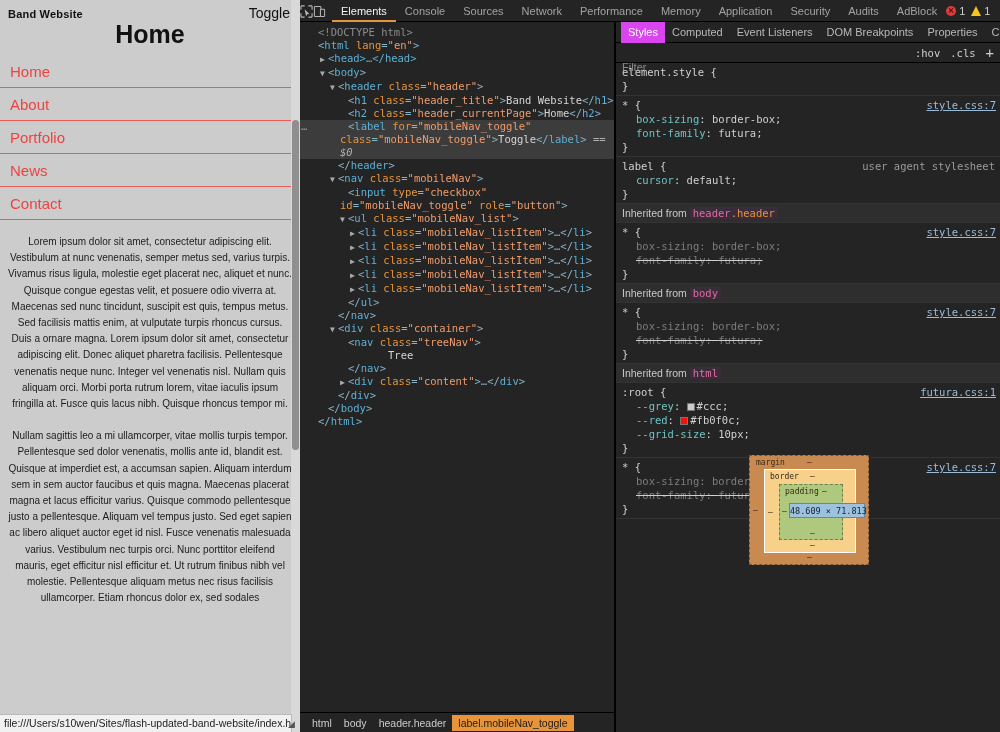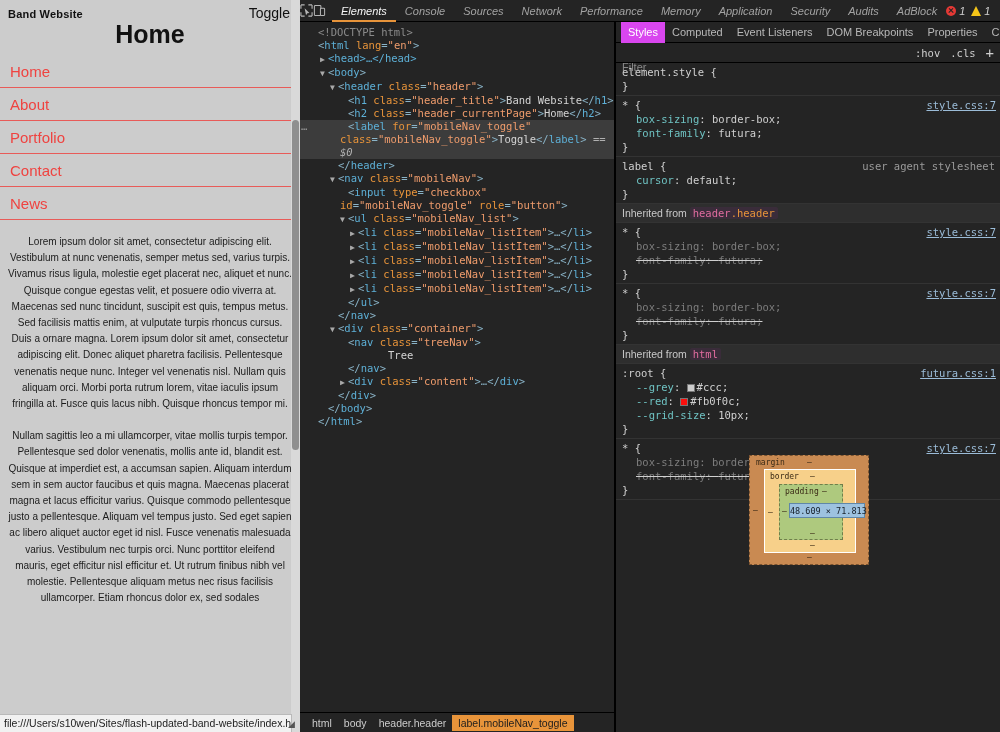--- a/index.html
+++ b/index.html
@@ -87,26 +87,25 @@
 
   
   #devtools {
     position: absolute; left: 300px; top: 0;
     width: 700px; height: 732px;
     background: #242424;
     color: #d0d0d0;
     font-size: 11px;
   }
   .dt-toolbar {
-    display: flex; align-items: center;
+    display: flex; align-items: flex-start;
     height: 22px;
     background: #242424;
     border-bottom: 1px solid #000;
     position: relative;
-    font-style: italic;
   }
   .dt-icon-btn {
     width: 24px; height: 22px;
     display: flex; align-items: center; justify-content: center;
     cursor: pointer;
   }
   .dt-sep {
     width: 1px; height: 14px; background: #3d3d3d; margin: 0 3px;
   }
   .dt-tabs { display: flex; align-items: center; height: 22px; }
@@ -354,24 +353,24 @@
         <li>
             <a href="#">Home</a>
           </li>
         <li>
             <a href="#">About</a>
           </li>
         <li>
             <a href="#">Portfolio</a>
           </li>
         <li>
-            <a href="#">Contact</a>
+            <a href="#">News</a>
           </li>
         <li>
-            <a href="#">News</a>
+            <a href="#">Contact</a>
           </li>
       </ul>
     </nav>
 
     <div class="pg-content">
       <p>Lorem ipsum dolor sit amet, consectetur adipiscing elit. Vestibulum at nunc venenatis, semper metus sed, varius turpis. Vivamus risus ligula, molestie eget placerat nec, aliquet et nunc. Quisque congue egestas velit, et posuere odio viverra at. Maecenas sed nunc tincidunt, suscipit est quis, tempus metus. Sed facilisis mattis enim, at vulputate turpis rhoncus cursus. Duis a ornare magna. Lorem ipsum dolor sit amet, consectetur adipiscing elit. Donec aliquet pharetra facilisis. Pellentesque venenatis neque nunc. Integer vel venenatis nisl. Nullam quis aliquam orci. Morbi porta rutrum lorem, vitae iaculis ipsum fringilla at. Fusce quis lacus nibh. Quisque rhoncus tempor mi.</p>
       <p>Nullam sagittis leo a mi ullamcorper, vitae mollis turpis tempor. Pellentesque sed dolor venenatis, mollis ante id, blandit est. Quisque at imperdiet est, a accumsan sapien. Aliquam interdum sem in sem auctor faucibus et quis magna. Maecenas placerat magna et lacus efficitur varius. Quisque commodo pellentesque justo a pellentesque. Aliquam vel tempus justo. Sed eget sapien ac libero aliquet auctor eget id nisl. Fusce venenatis malesuada varius. Vestibulum nec turpis orci. Nunc porttitor eleifend mauris, eget efficitur nisl efficitur et. Ut rutrum finibus nibh vel molestie. Pellentesque aliquam metus nec risus facilisis ullamcorper. Etiam rhoncus dolor ex, sed sodales</p>
     </div>
 
     <div class="pg-scrollbar">
@@ -501,20 +500,21 @@
               <div class="decl"><span class="prop">cursor</span><span class="propval">: </span><span class="propval">default;</span></div>
               <div>}</div>
             </div>
             <div class="inherit-bar">Inherited from <span class="inh-tag">header<span class="cls">.header</span></span></div>
             <div class="rule">
               <div class="rule-head"><span class="sel-name">* {</span><span class="src-link">style.css:7</span></div>
               <div class="decl dim"><span class="prop">box-sizing</span><span class="propval">: </span><span class="propval">border-box;</span></div>
               <div class="decl struck"><span class="prop">font-family</span><span class="propval">: </span><span class="propval">futura;</span></div>
               <div>}</div>
             </div>
+            <div class="inherit-bar">Inherited from <span class="inh-tag">body</span></div>
             <div class="rule">
               <div class="rule-head"><span class="sel-name">* {</span><span class="src-link">style.css:7</span></div>
               <div class="decl dim"><span class="prop">box-sizing</span><span class="propval">: </span><span class="propval">border-box;</span></div>
               <div class="decl struck"><span class="prop">font-family</span><span class="propval">: </span><span class="propval">futura;</span></div>
               <div>}</div>
             </div>
             <div class="inherit-bar">Inherited from <span class="inh-tag">html</span></div>
             <div class="rule">
               <div class="rule-head"><span class="sel-name">:root {</span><span class="src-link">futura.css:1</span></div>
               <div class="decl"><span class="prop">--grey</span><span class="propval">: </span><span class="swatch" style="background:#cccccc"></span><span class="propval">#ccc;</span></div>

